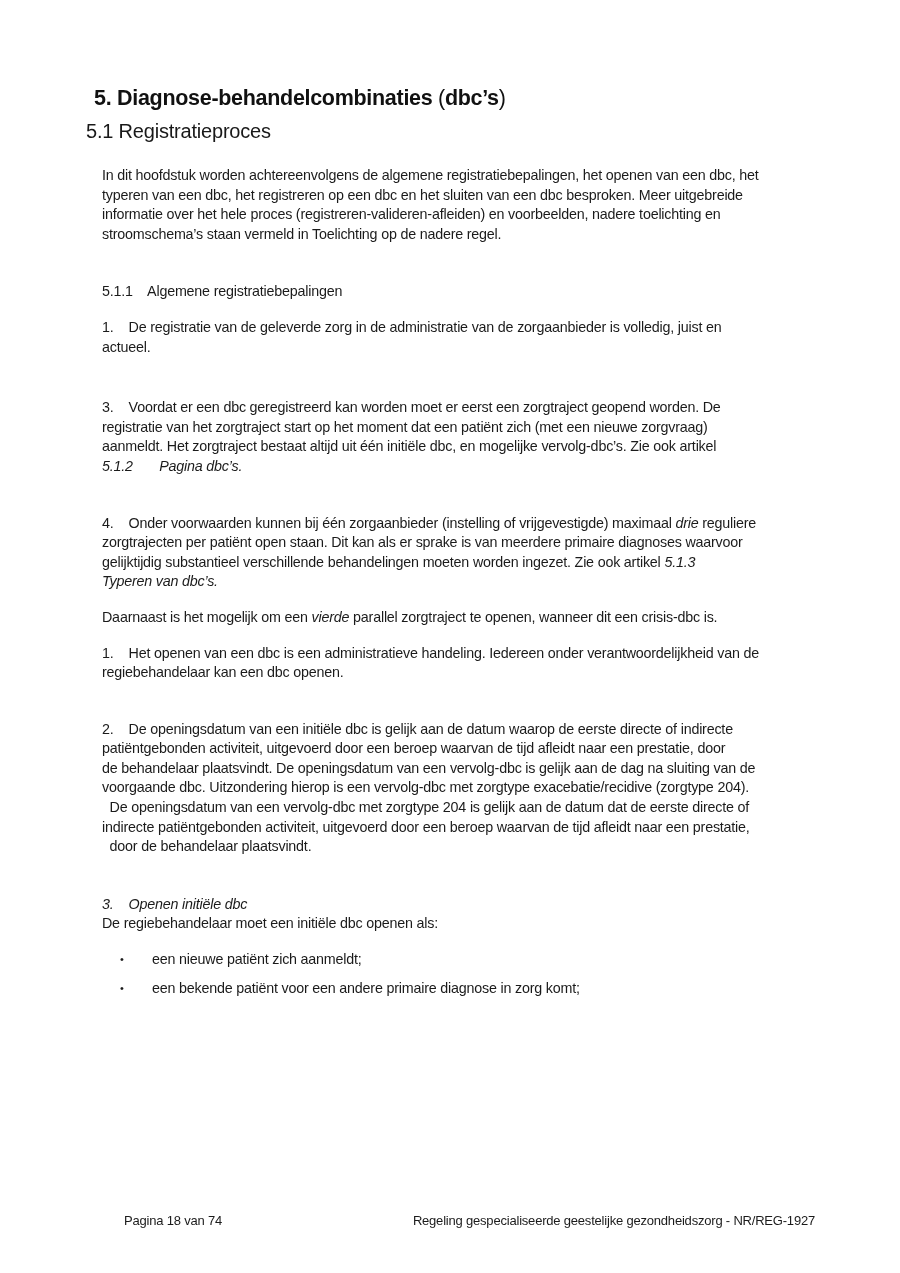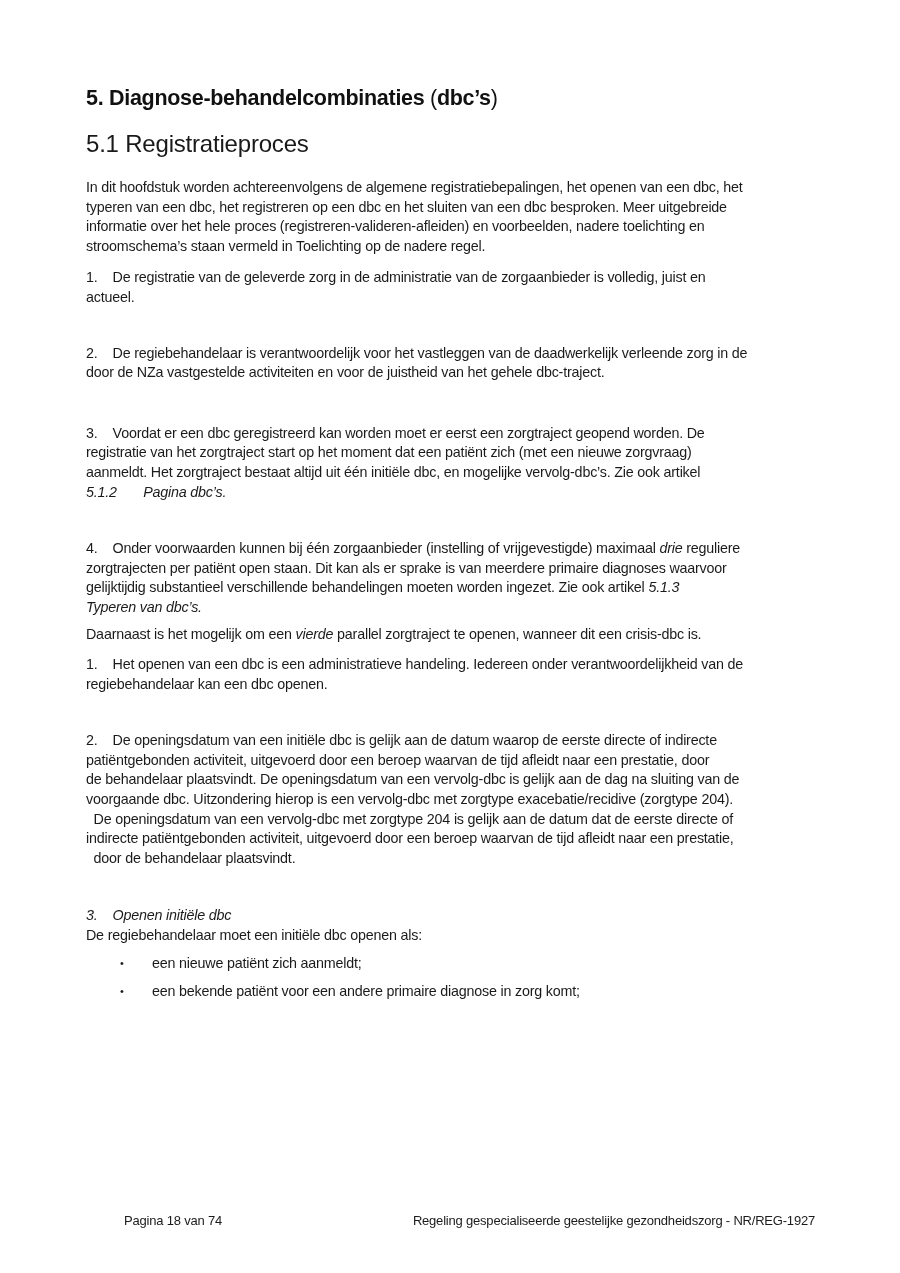--- a/index.html
+++ b/index.html
@@ -7,36 +7,36 @@
     position: relative;
     width: 900px;
     height: 1273px;
     margin: 0 auto;
     background: #ffffff;
     font-family: "Liberation Sans", sans-serif;
     color: #1a1a1a;
     overflow: hidden;
   }
   .content { padding: 0 85px 0 86px; }
-  .content p { margin: 0; }
+  .content p { margin: 16px; }
 
   h1.chapter {
-    margin: 84px 0 0 0;
+    margin: 84px 0 0 8px;
     font-size: 21.5px;
     line-height: 28px;
     font-weight: 700;
     letter-spacing: -0.3px;
     color: #111111;
     white-space: pre;
   }
   h1.chapter .rw { font-weight: 400; }
 
   h2.section {
-    margin: 18px 0 0 0;
-    font-size: 24px;
+    margin: 6px 0 0 0;
+    font-size: 20px;
     line-height: 27px;
     font-weight: 400;
     letter-spacing: -0.2px;
     color: #191919;
     white-space: pre;
   }
 
   .body {
     font-size: 14.3px;
     line-height: 19.6px;
@@ -99,26 +99,25 @@
 
     <h1 class="chapter">5. Diagnose-behandelcombinaties <span class="rw">(</span>dbc’s<span class="rw">)</span></h1>
 
     <h2 class="section">5.1 Registratieproces</h2>
 
     <p class="body mt-intro">In dit hoofdstuk worden achtereenvolgens de algemene registratiebepalingen, het openen van een dbc, het
 typeren van een dbc, het registreren op een dbc en het sluiten van een dbc besproken. Meer uitgebreide
 informatie over het hele proces (registreren-valideren-afleiden) en voorbeelden, nadere toelichting en
 stroomschema’s staan vermeld in Toelichting op de nadere regel.</p>
 
+    <p class="body mt-subhead">5.1.1    Algemene registratiebepalingen</p>
 
     <p class="body mt-first">1.    De registratie van de geleverde zorg in de administratie van de zorgaanbieder is volledig, juist en
 actueel.</p>
 
-    <p class="body mt-item">2.    De regiebehandelaar is verantwoordelijk voor het vastleggen van de daadwerkelijk verleende zorg in de
-door de NZa vastgestelde activiteiten en voor de juistheid van het gehele dbc-traject.</p>
 
     <p class="body mt-item-lg">3.    Voordat er een dbc geregistreerd kan worden moet er eerst een zorgtraject geopend worden. De
 registratie van het zorgtraject start op het moment dat een patiënt zich (met een nieuwe zorgvraag)
 aanmeldt. Het zorgtraject bestaat altijd uit één initiële dbc, en mogelijke vervolg-dbc’s. Zie ook artikel
 <i>5.1.2       Pagina dbc’s.</i></p>
 
     <p class="body mt-item-md">4.    Onder voorwaarden kunnen bij één zorgaanbieder (instelling of vrijgevestigde) maximaal <i>drie</i> reguliere
 zorgtrajecten per patiënt open staan. Dit kan als er sprake is van meerdere primaire diagnoses waarvoor
 gelijktijdig substantieel verschillende behandelingen moeten worden ingezet. Zie ook artikel <i>5.1.3</i>
 <i>Typeren van dbc’s.</i></p>

